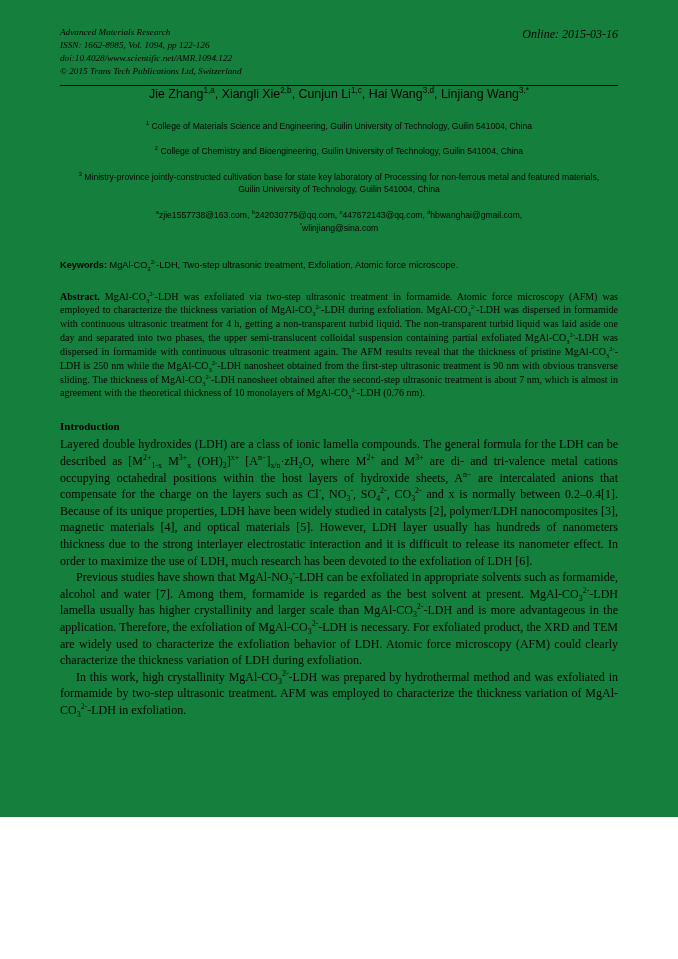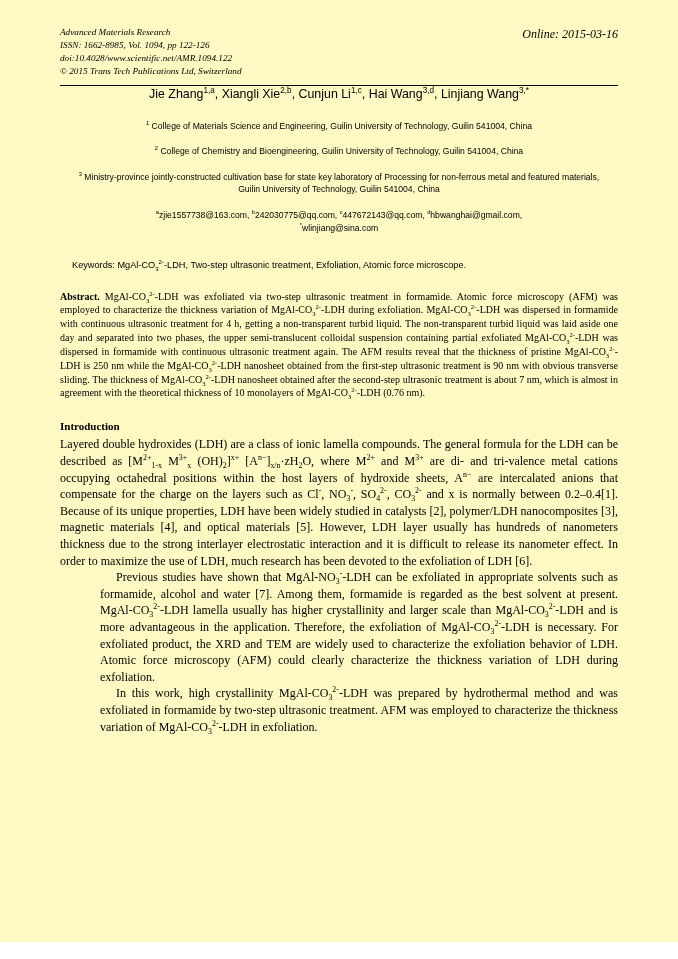--- a/index.html
+++ b/index.html
@@ -10,24 +10,24 @@
   body {
     width: 678px;
     height: 959px;
     font-family: "Liberation Serif", serif;
     color: #000000;
     overflow: hidden;
   }
   .page {
     position: relative;
     width: 678px;
-    height: 942px;
+    height: 817px;
     box-sizing: border-box;
     padding: 26px 60px 0 60px;
-    background: #fef9c3;
+    background: #15803d;
   }
   
   .hdr {
     display: flex;
     justify-content: space-between;
     align-items: flex-start;
     font-style: italic;
     font-size: 9.2px;
     line-height: 1.42;
   }
@@ -80,21 +80,21 @@
   sup { font-size: 0.66em; vertical-align: super; line-height: 0; }
   sub { font-size: 0.66em; vertical-align: sub; line-height: 0; }
 
   
   .keywords {
     font-family: "Liberation Sans", sans-serif;
     font-size: 9.2px;
     margin-top: 24px;
     line-height: 1.45;
   }
-  .keywords b { font-weight: normal; margin-left: 12px; }
+  .keywords b { font-weight: bold; }
 
   
   .abstract {
     font-size: 10px;
     line-height: 1.385;
     margin-top: 17px;
     text-align: justify;
   }
   .abstract .lbl { font-weight: bold; }
 
@@ -103,21 +103,21 @@
     font-weight: bold;
     font-size: 11px;
     margin-top: 20px;
   }
   .body-p {
     font-size: 12px;
     line-height: 1.385;
     text-align: justify;
     margin-top: 4px;
   }
-  .body-p.indent { text-indent: 16px; margin-top: 0; margin-left: 40px; }
+  .body-p.indent { text-indent: 16px; margin-top: 0; }
 </style>
 </head>
 <body>
 
 <div class="page">
 
   <div class="hdr">
     <div class="hdr-left">
       <div>Advanced Materials Research</div>
       <div>ISSN: 1662-8985, Vol. 1094, pp 122-126</div>

